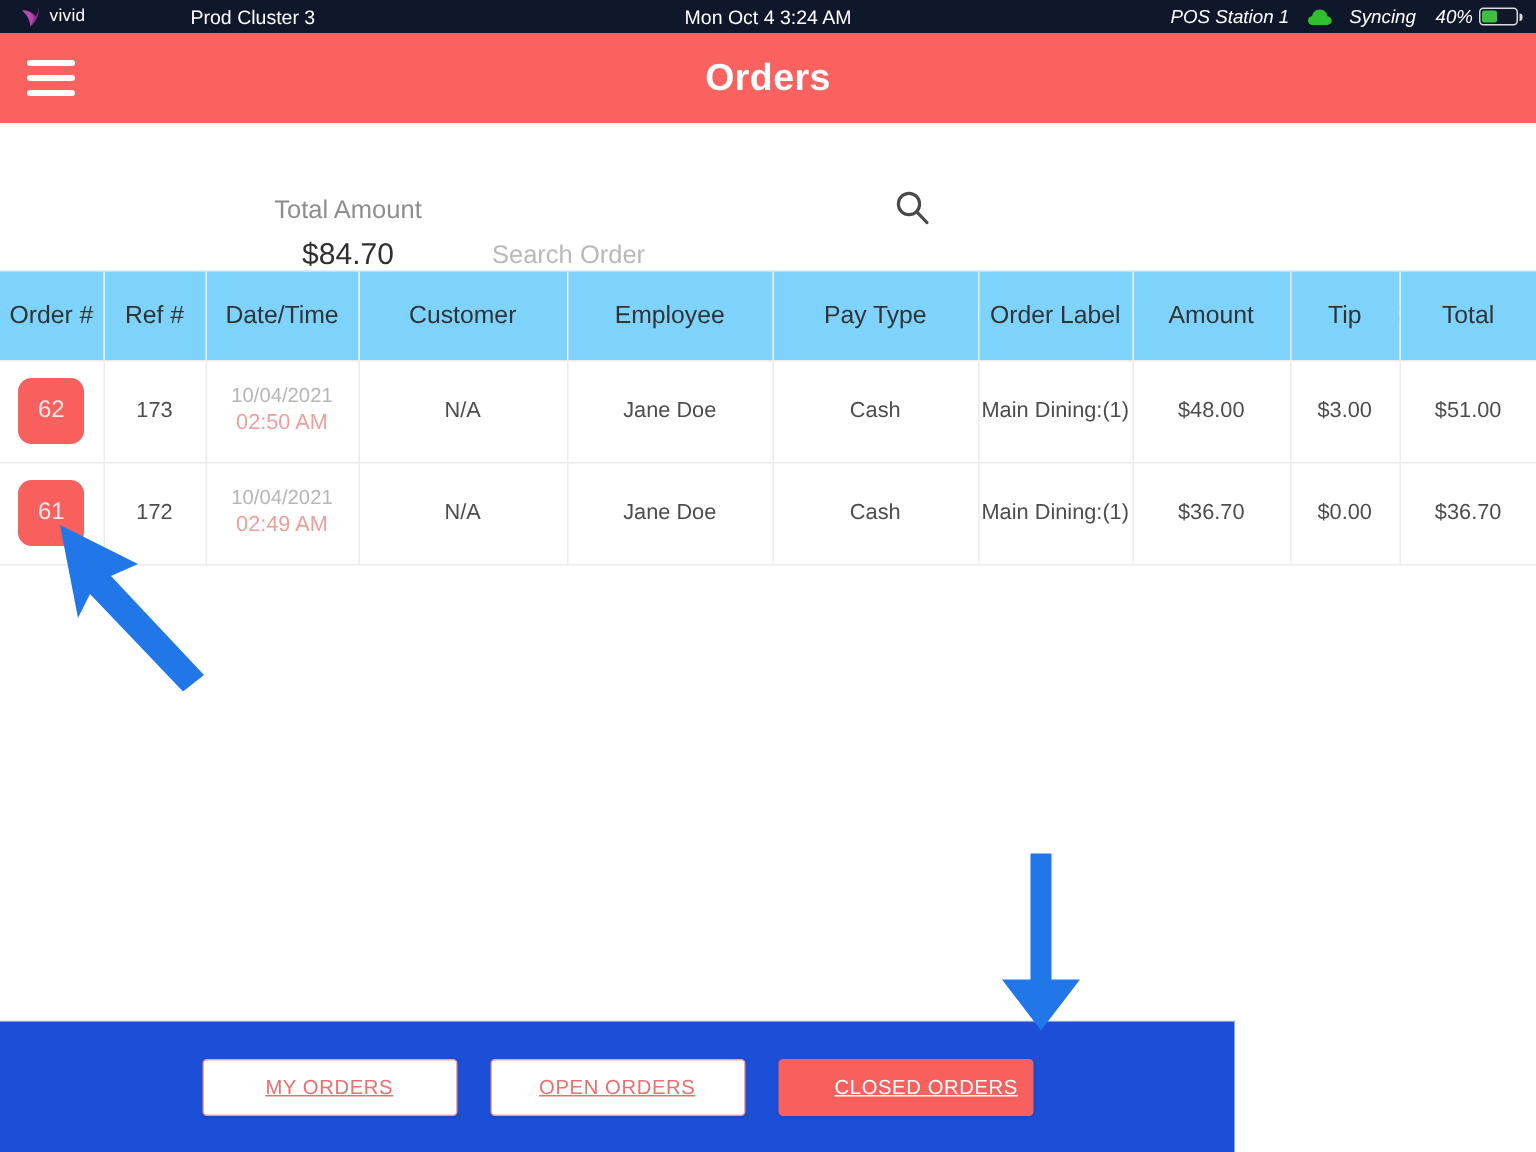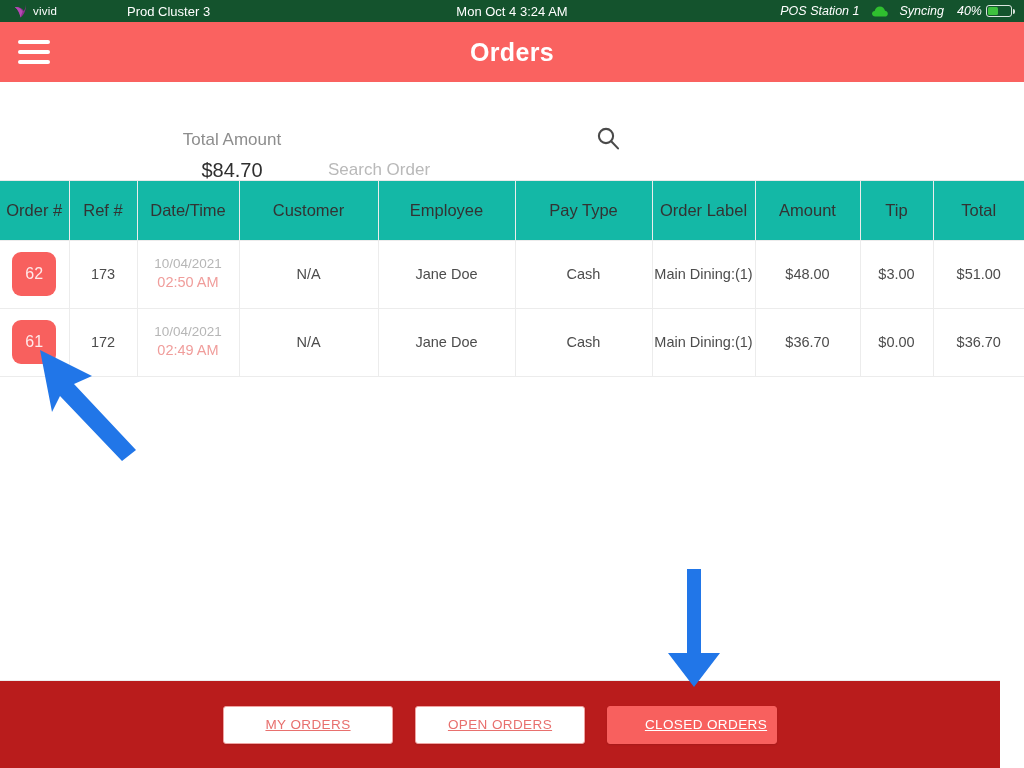--- a/index.html
+++ b/index.html
@@ -8,21 +8,21 @@
     font-family: "Liberation Sans", sans-serif;
     background: #ffffff;
     overflow: hidden;
   }
   #app { position: relative; width: 1024px; height: 768px; }
 
   
   .statusbar {
     position: absolute; top: 0; left: 0;
     width: 1024px; height: 22px;
-    background: #14532d;
+    background: #0f172a;
     color: #ffffff;
     display: flex; align-items: center;
     font-size: 12.5px;
   }
   .sb-left { display: flex; align-items: center; gap: 6px; margin-left: 14px; }
   .vivid-logo { width: 13px; height: 14px; position: relative; display: inline-block; }
   .vivid-logo svg { display: block; }
   .sb-brand { font-size: 11.5px; letter-spacing: .2px; color: #ffffff; }
   .sb-cluster { margin-left: 64px; font-size: 13px; color: #ffffff; }
   .sb-center {
@@ -101,41 +101,41 @@
   
   .table {
     position: absolute; top: 180px; left: 0; width: 1024px;
     border-top: 1px solid #e9e9e9;
     border-collapse: collapse;
   }
   table { width: 1024px; border-collapse: collapse; table-layout: fixed; }
   thead th {
     height: 59px; font-size: 16.5px; font-weight: normal; color: #333333;
     border-right: 1px solid #ececec; border-bottom: 1px solid #ececec;
-    text-align: center; background: #14b8a6;
+    text-align: center; background: #7dd3fc;
   }
   thead th:last-child { border-right: none; }
   tbody td {
     height: 68px; font-size: 14.5px; color: #4c4c4c; text-align: center;
     border-right: 1px solid #ececec; border-bottom: 1px solid #ececec;
     background: #ffffff;
   }
   tbody td:last-child { border-right: none; }
   .order-badge {
     display: inline-flex; align-items: center; justify-content: center;
     width: 44px; height: 44px; border-radius: 9px;
     background: #f8605e; color: #ffe9e9; font-size: 16px;
   }
   .dt-date { color: #b6b6b6; font-size: 13.5px; line-height: 1.35; }
   .dt-time { color: #f09d9b; font-size: 14.5px; line-height: 1.35; }
 
   
   .footer {
-    position: absolute; left: 0; bottom: 0; width: 1000px; height: 88px;
-    background: #b91c1c; border-top: 1px solid #ededed;
+    position: absolute; left: 0; bottom: 0; width: 823px; height: 88px;
+    background: #1d4ed8; border-top: 1px solid #ededed;
     display: flex; align-items: center; justify-content: center; gap: 22px;
   }
   .fbtn {
     width: 170px; height: 38px; border-radius: 3px;
     display: flex; align-items: center; justify-content: center;
     font-size: 13.5px; letter-spacing: .4px; cursor: pointer;
     border: 1px solid #f0a3a1; background: #ffffff; color: #e8706e;
     text-decoration: underline;
     box-shadow: 0 1px 2px rgba(0,0,0,.10);
   }

